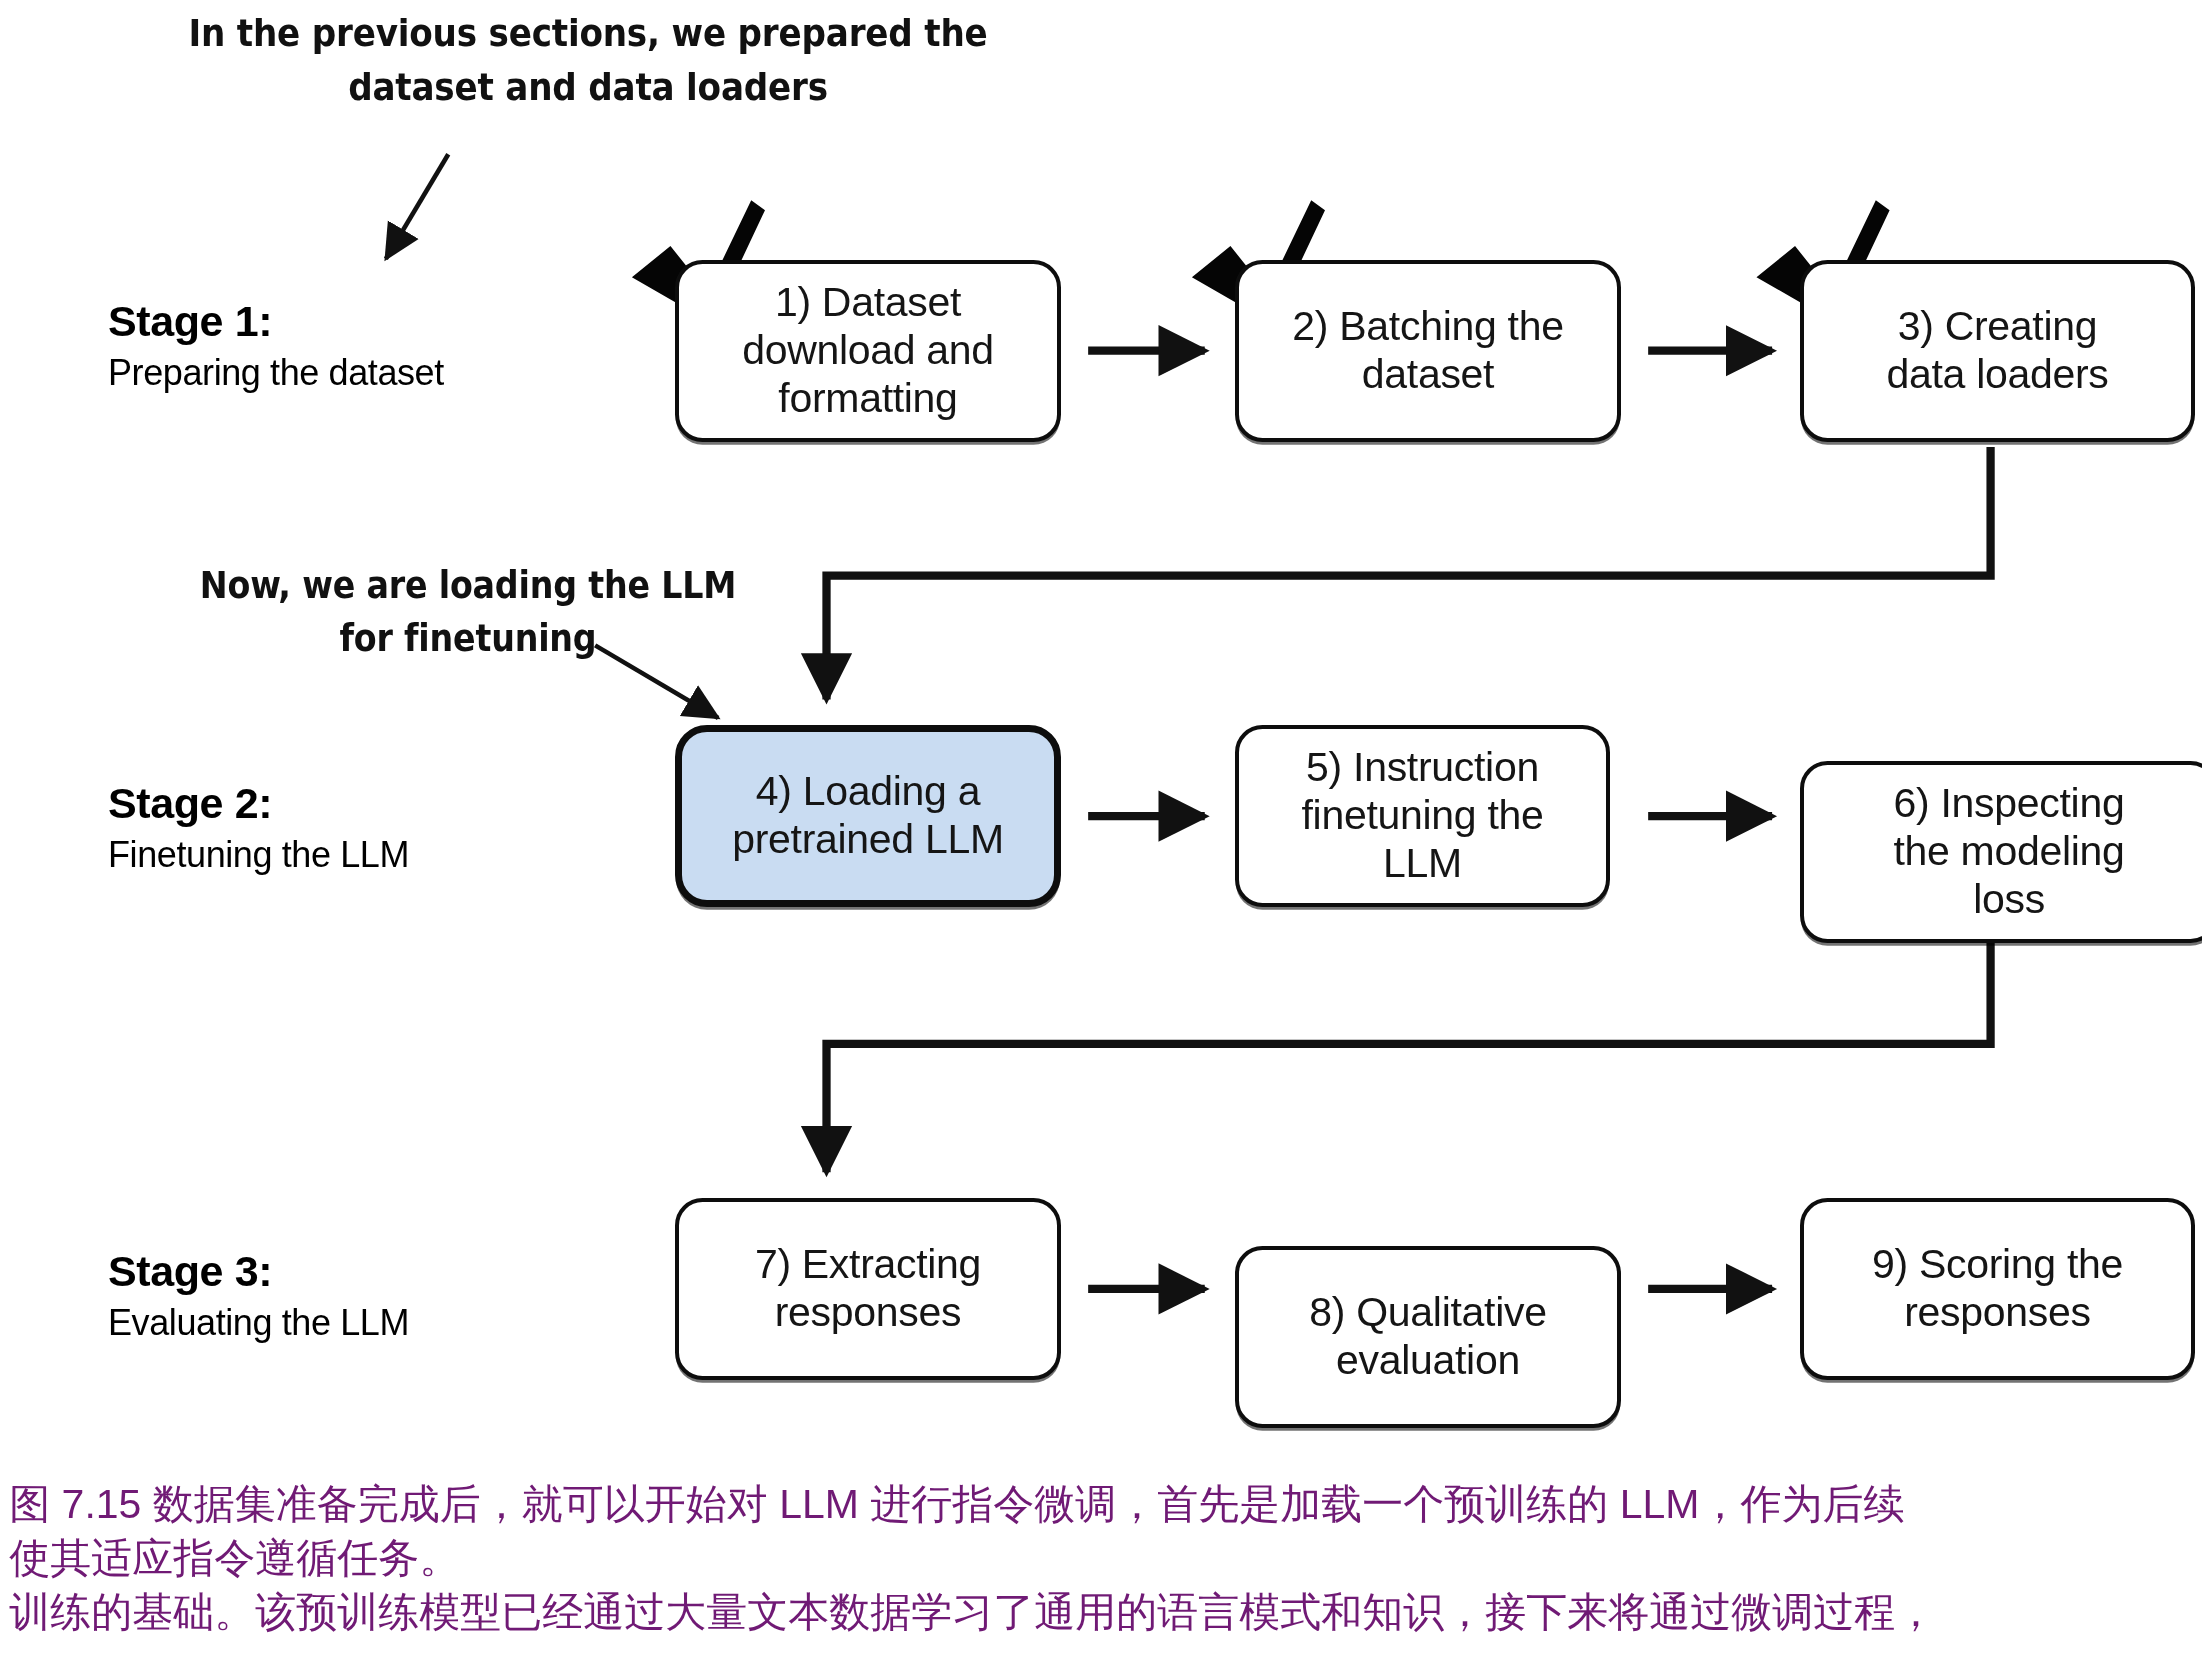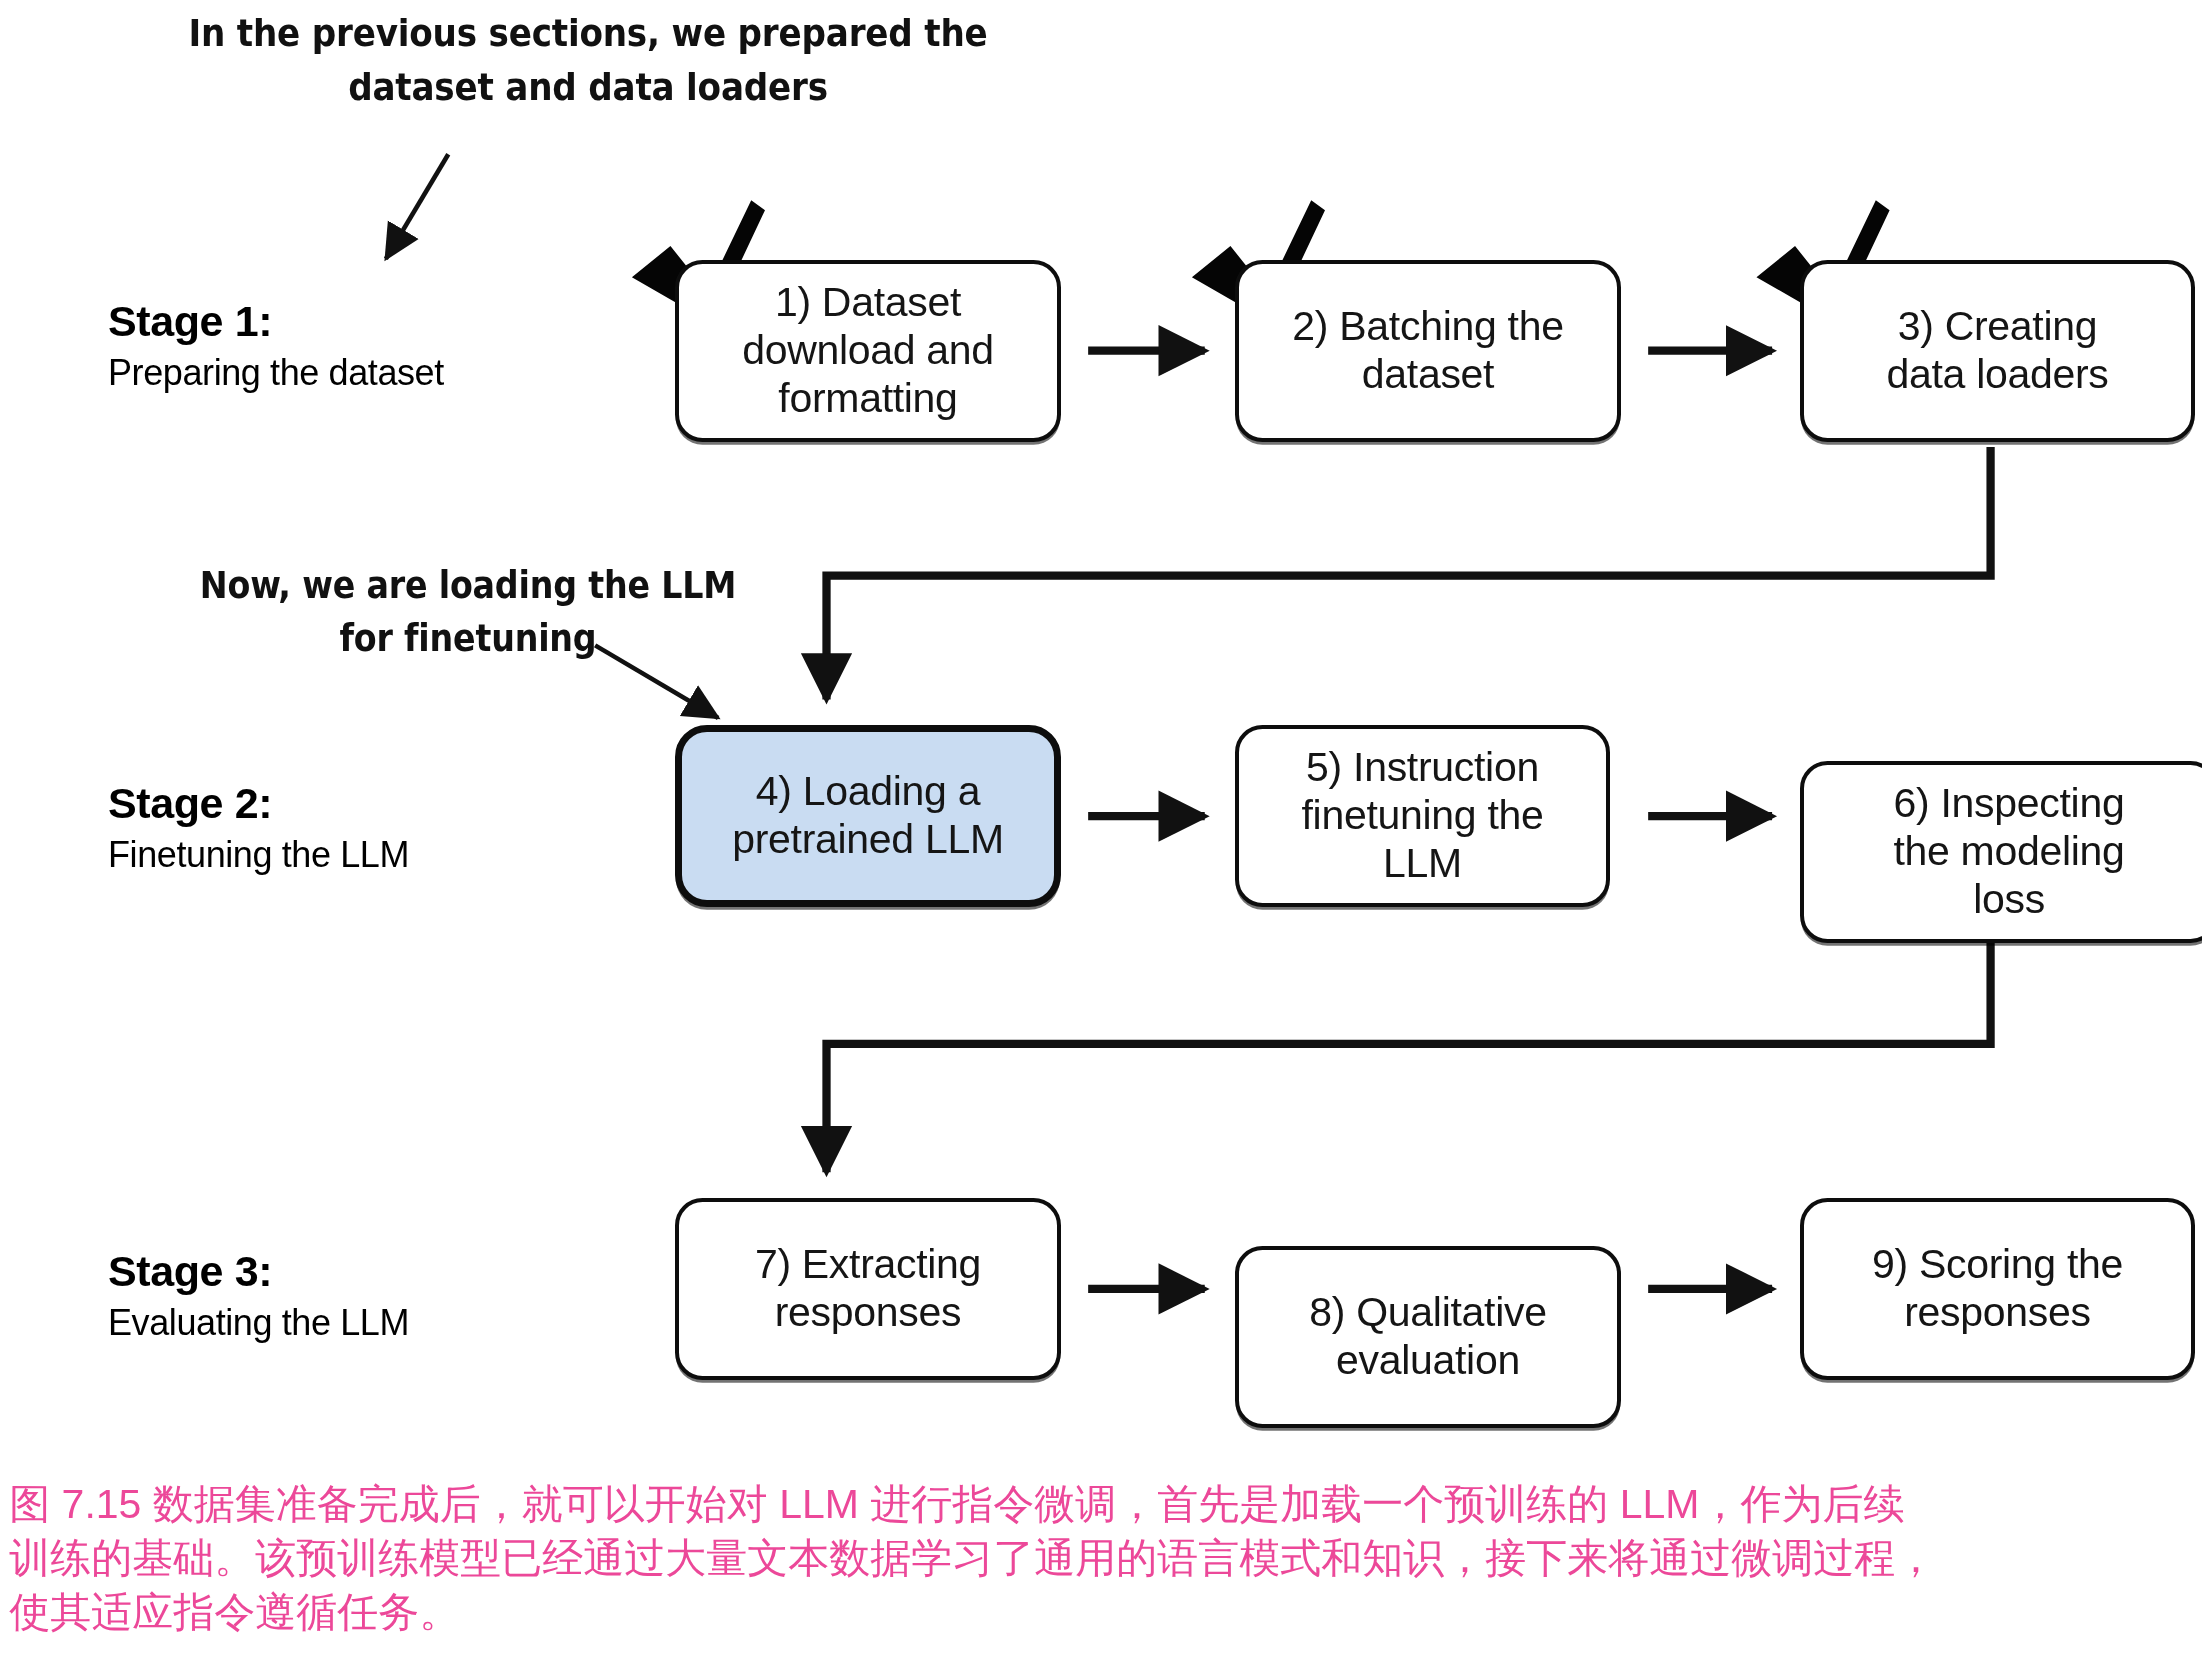--- a/index.html
+++ b/index.html
@@ -216,18 +216,18 @@
 the modeling
 loss</div>
 
 <div class="flow-box" id="box-7" style="border-color: rgb(13, 13, 13); text-align: center;">7) Extracting
 responses</div>
 <div class="flow-box" id="box-8" style="border-color: rgb(13, 13, 13);">8) Qualitative
 evaluation</div>
 <div class="flow-box" id="box-9" style="border-color: rgb(13, 13, 13);">9) Scoring the
 responses</div>
 
-<div id="caption" style="color: #ec4899;">
+<div id="caption" style="color: #701a75;">
   <span class="cap-line">图 7.15 数据集准备完成后，就可以开始对 LLM 进行指令微调，首先是加载一个预训练的 LLM，作为后续</span>
+  <span class="cap-line">使其适应指令遵循任务。</span>
   <span class="cap-line">训练的基础。该预训练模型已经通过大量文本数据学习了通用的语言模式和知识，接下来将通过微调过程，</span>
-  <span class="cap-line">使其适应指令遵循任务。</span>
 </div>
 
 
 </body></html>

